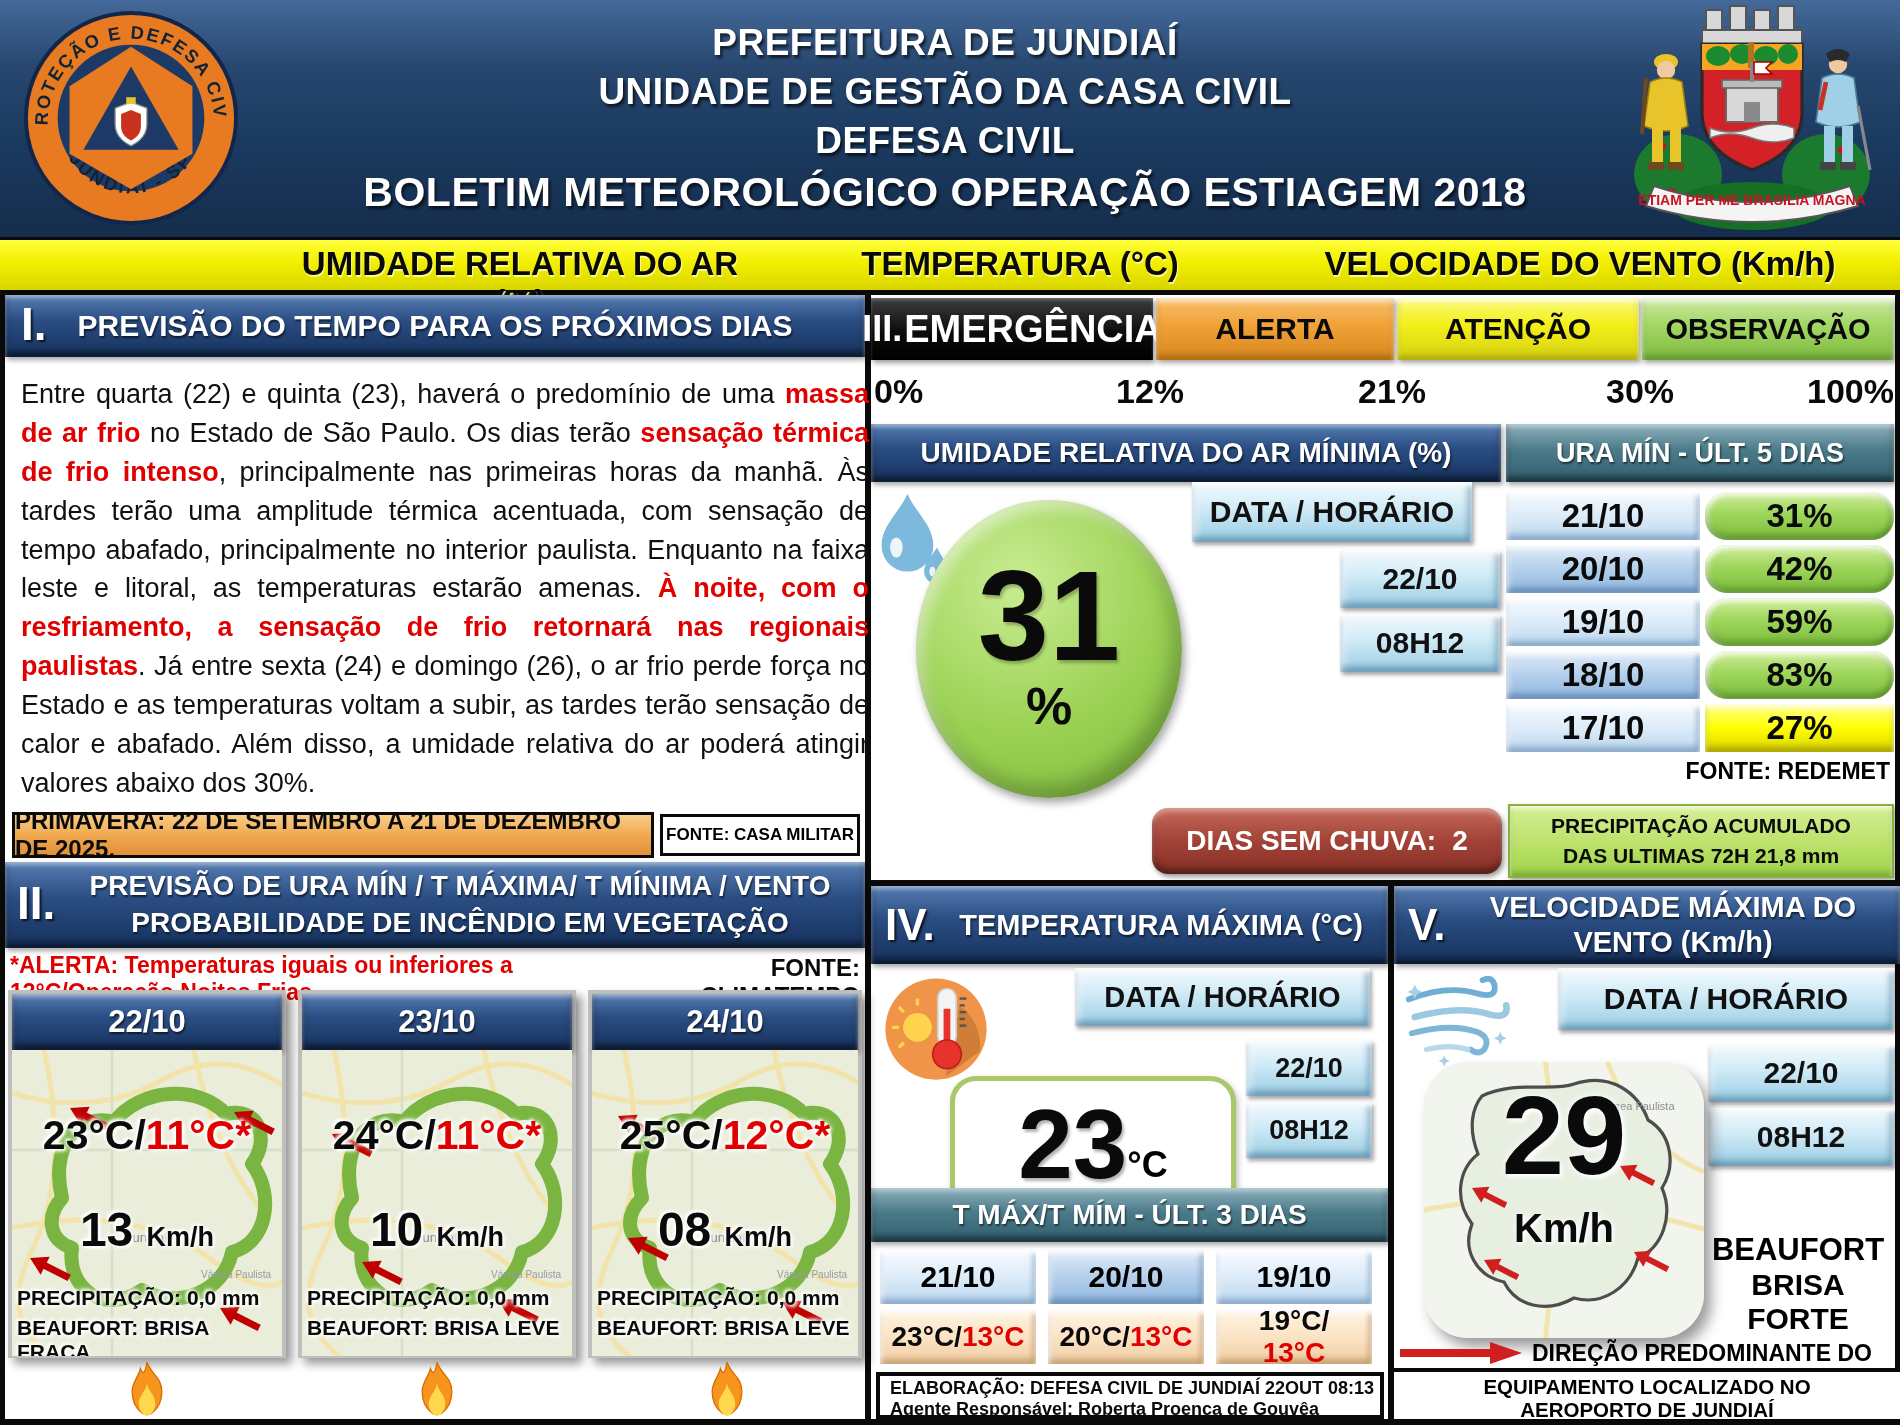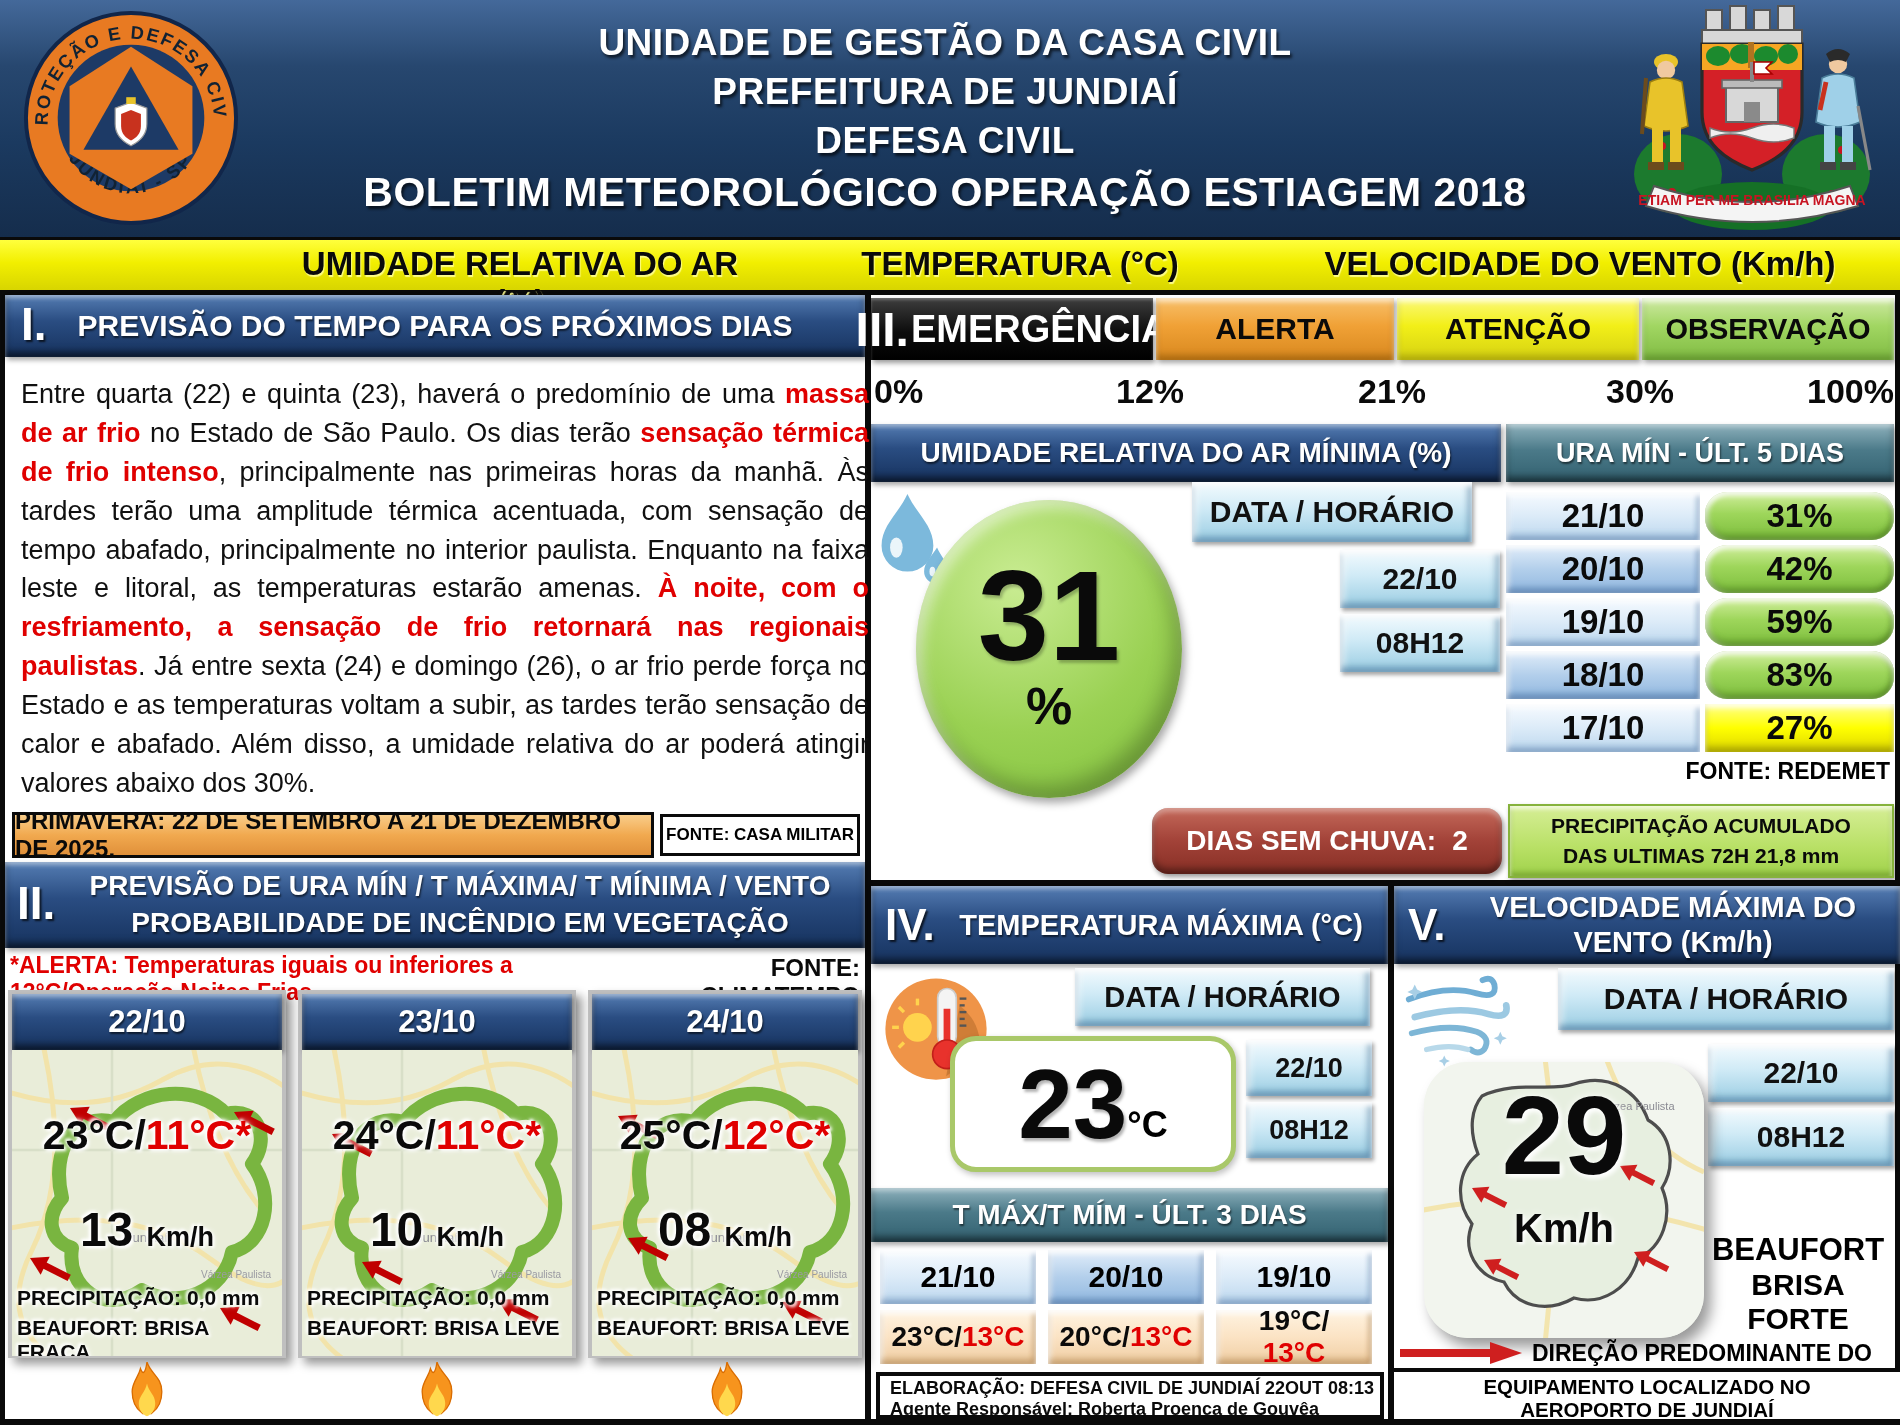--- a/index.html
+++ b/index.html
@@ -147,22 +147,22 @@
         <textPath href="#arcB" startOffset="50%" text-anchor="middle">JUNDIAÍ - SP</textPath>
       </text>
       <polygon points="55,20 86,40 86,74 55,92 24,74 24,40" fill="#e87a22"></polygon>
       <polygon points="55,30 79,72 31,72" fill="#1d3a66"></polygon>
       <path d="M55 48 l8 3 v8 c0 6 -4 9 -8 11 c-4 -2 -8 -5 -8 -11 v-8 Z" fill="#fff" stroke="#999" stroke-width=".6"></path>
       <path d="M55 52 l5 2 v6 c0 4 -2.5 6 -5 7.4 c-2.5 -1.4 -5 -3.4 -5 -7.4 v-6 Z" fill="#c8321e"></path>
       <rect x="52.6" y="45.5" width="4.8" height="3.4" fill="#e8c32a"></rect>
     </svg>
 
     <div id="title-block" class="abs">
+      <div class="htitle h1a">PREFEITURA DE JUNDIAÍ</div>
       <div class="htitle h1b">UNIDADE DE GESTÃO DA CASA CIVIL</div>
-      <div class="htitle h1a">PREFEITURA DE JUNDIAÍ</div>
       <div class="htitle h1c">DEFESA CIVIL</div>
       <div class="htitle h1d">BOLETIM METEOROLÓGICO OPERAÇÃO ESTIAGEM 2018</div>
     </div>
 
     <svg class="abs" style="left:1618px;top:2px;" width="268" height="228" viewBox="0 0 134 114">
       <ellipse cx="30" cy="86" rx="22" ry="20" fill="#1c7a2e"></ellipse>
       <ellipse cx="104" cy="86" rx="22" ry="20" fill="#1c7a2e"></ellipse>
       <ellipse cx="67" cy="102" rx="40" ry="12" fill="#157026"></ellipse>
       <circle cx="22" cy="72" r="2" fill="#c81422"></circle>
         <circle cx="112" cy="74" r="2" fill="#c81422"></circle>
@@ -391,21 +391,21 @@
   <svg class="abs" style="left:410px;top:1362px;" width="54" height="56" viewBox="0 0 32 34">
     <path d="M16 0 C18 7 25 9 25 18 C25 24 23 28 19 31 C21 26 19 22 16 19 C13 22 11 26 13 31 C9 28 7 24 7 18 C7 12 11 9 12 4 C13.5 8 15 7 16 0Z" fill="#f7941d" stroke="#d96c00" stroke-width=".8"></path>
     <path d="M16 13 C17 18 21 20 21 25 C21 29 19 31.5 16 33 C13 31.5 11 29 11 25 C11 21 15 18 16 13Z" fill="#ffd84d"></path>
   </svg>
   <svg class="abs" style="left:700px;top:1362px;" width="54" height="56" viewBox="0 0 32 34">
     <path d="M16 0 C18 7 25 9 25 18 C25 24 23 28 19 31 C21 26 19 22 16 19 C13 22 11 26 13 31 C9 28 7 24 7 18 C7 12 11 9 12 4 C13.5 8 15 7 16 0Z" fill="#f7941d" stroke="#d96c00" stroke-width=".8"></path>
     <path d="M16 13 C17 18 21 20 21 25 C21 29 19 31.5 16 33 C13 31.5 11 29 11 25 C11 21 15 18 16 13Z" fill="#ffd84d"></path>
   </svg>
 
   <div class="abs chip-black ctr" style="left:871px;top:298px;width:282px;height:62px;gap:2px;">
-    <span class="b" style="font-size:48px;">III.</span>
+    <span class="b" style="font-size:36px;">III.</span>
     <span class="b" style="font-size:38px;">EMERGÊNCIA</span>
   </div>
   <div class="abs chip-orange ctr b" style="left:1156px;top:298px;width:238px;height:62px;font-size:30px;">ALERTA</div>
   <div class="abs chip-yel ctr b" style="left:1397px;top:298px;width:242px;height:62px;font-size:30px;">ATENÇÃO</div>
   <div class="abs chip-grn ctr b" style="left:1642px;top:298px;width:252px;height:62px;font-size:29px;">OBSERVAÇÃO</div>
 
   <div class="abs ticklbl" style="left:874px;top:372px;">0%</div>
   <div class="abs ticklbl" style="left:1090px;top:372px;width:120px;text-align:center;">12%</div>
   <div class="abs ticklbl" style="left:1332px;top:372px;width:120px;text-align:center;">21%</div>
   <div class="abs ticklbl" style="left:1580px;top:372px;width:120px;text-align:center;">30%</div>
@@ -474,21 +474,21 @@
         <line x1="46" y1="14" x2="50" y2="14"></line>
         <line x1="46" y1="18" x2="49" y2="18"></line>
         <line x1="46" y1="22" x2="50" y2="22"></line>
         <line x1="46" y1="26" x2="49" y2="26"></line>
         <line x1="46" y1="30" x2="50" y2="30"></line>
       </g>
   </svg>
 
   <div class="abs chip-blue ctr" style="left:1075px;top:968px;width:295px;height:58px;font-size:29px;">DATA / HORÁRIO</div>
 
-  <div id="tmax-box" class="abs ctr" style="left:950px;top:1036px;width:286px;height:136px;">
+  <div id="tmax-box" class="abs ctr" style="left:950px;top:1076px;width:286px;height:136px;">
     <span class="big">23</span>
     <span class="unit">°C</span>
   </div>
 
   <div class="abs chip-blue ctr b" style="left:1246px;top:1040px;width:126px;height:56px;font-size:27px;">22/10</div>
   <div class="abs chip-blue ctr b" style="left:1246px;top:1102px;width:126px;height:56px;font-size:27px;">08H12</div>
 
   <div class="abs bar-teal ctr b" style="left:871px;top:1188px;width:517px;height:54px;font-size:28px;">T MÁX/T MÍM - ÚLT. 3 DIAS</div>
 
   <div class="abs cell-dlight ctr b histcell" style="left:880px;top:1250px;width:156px;height:54px;">21/10</div>

